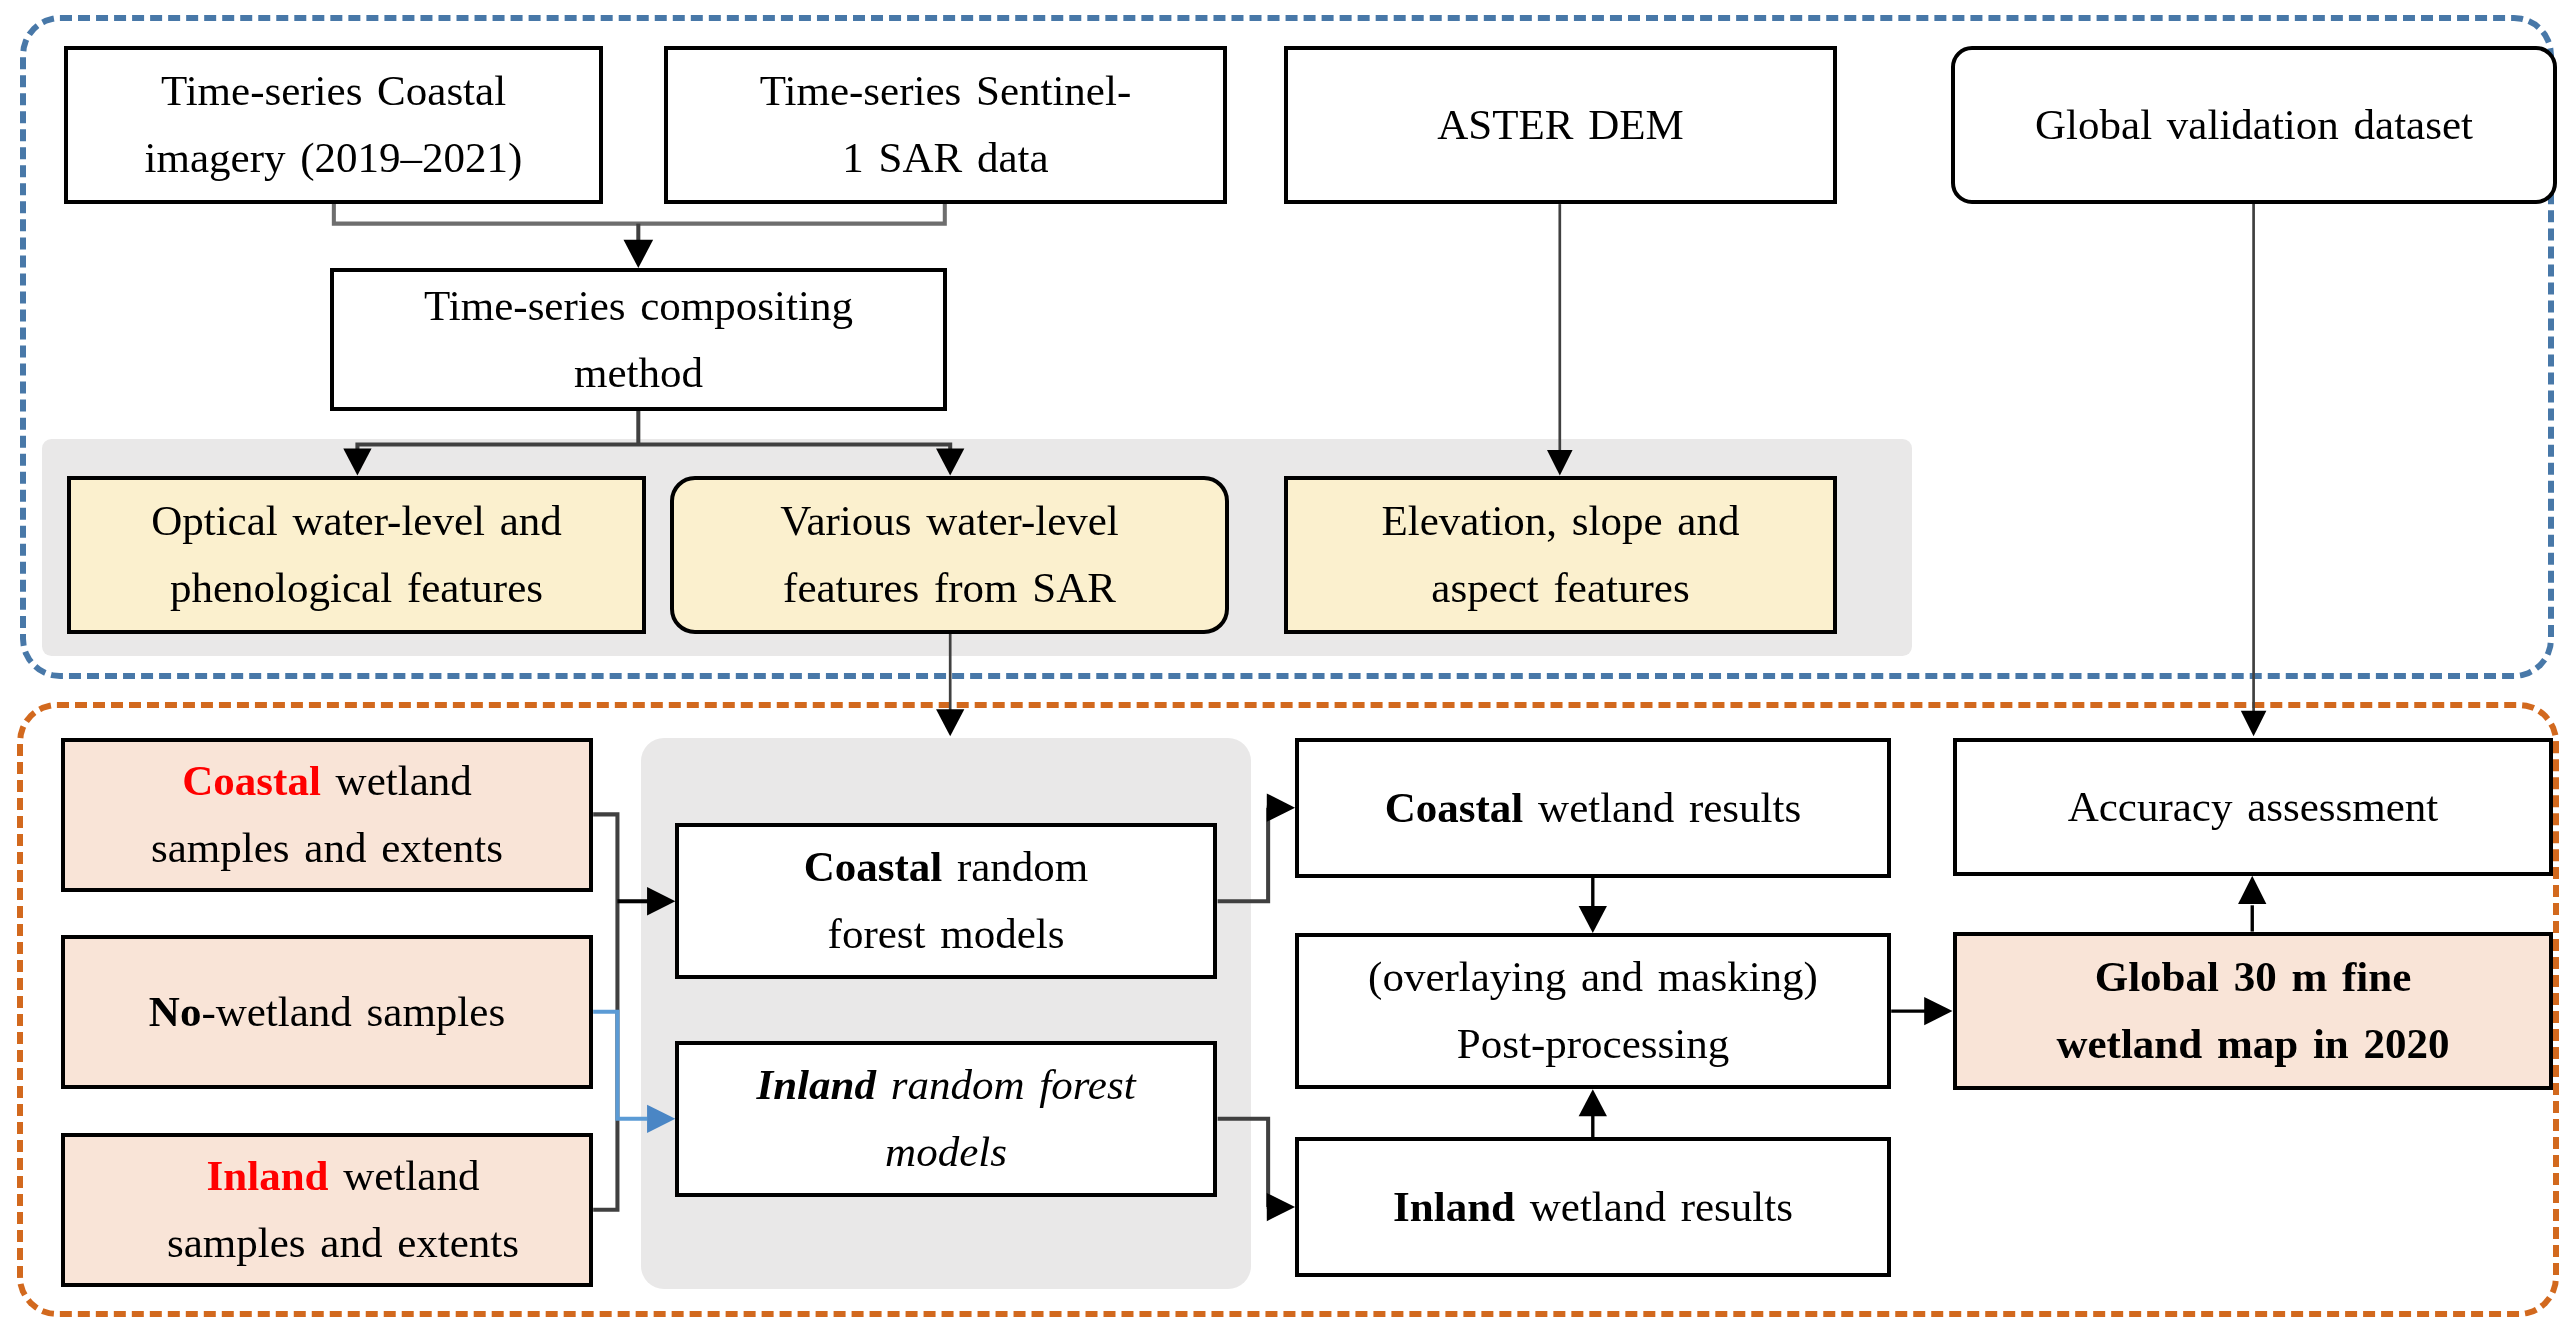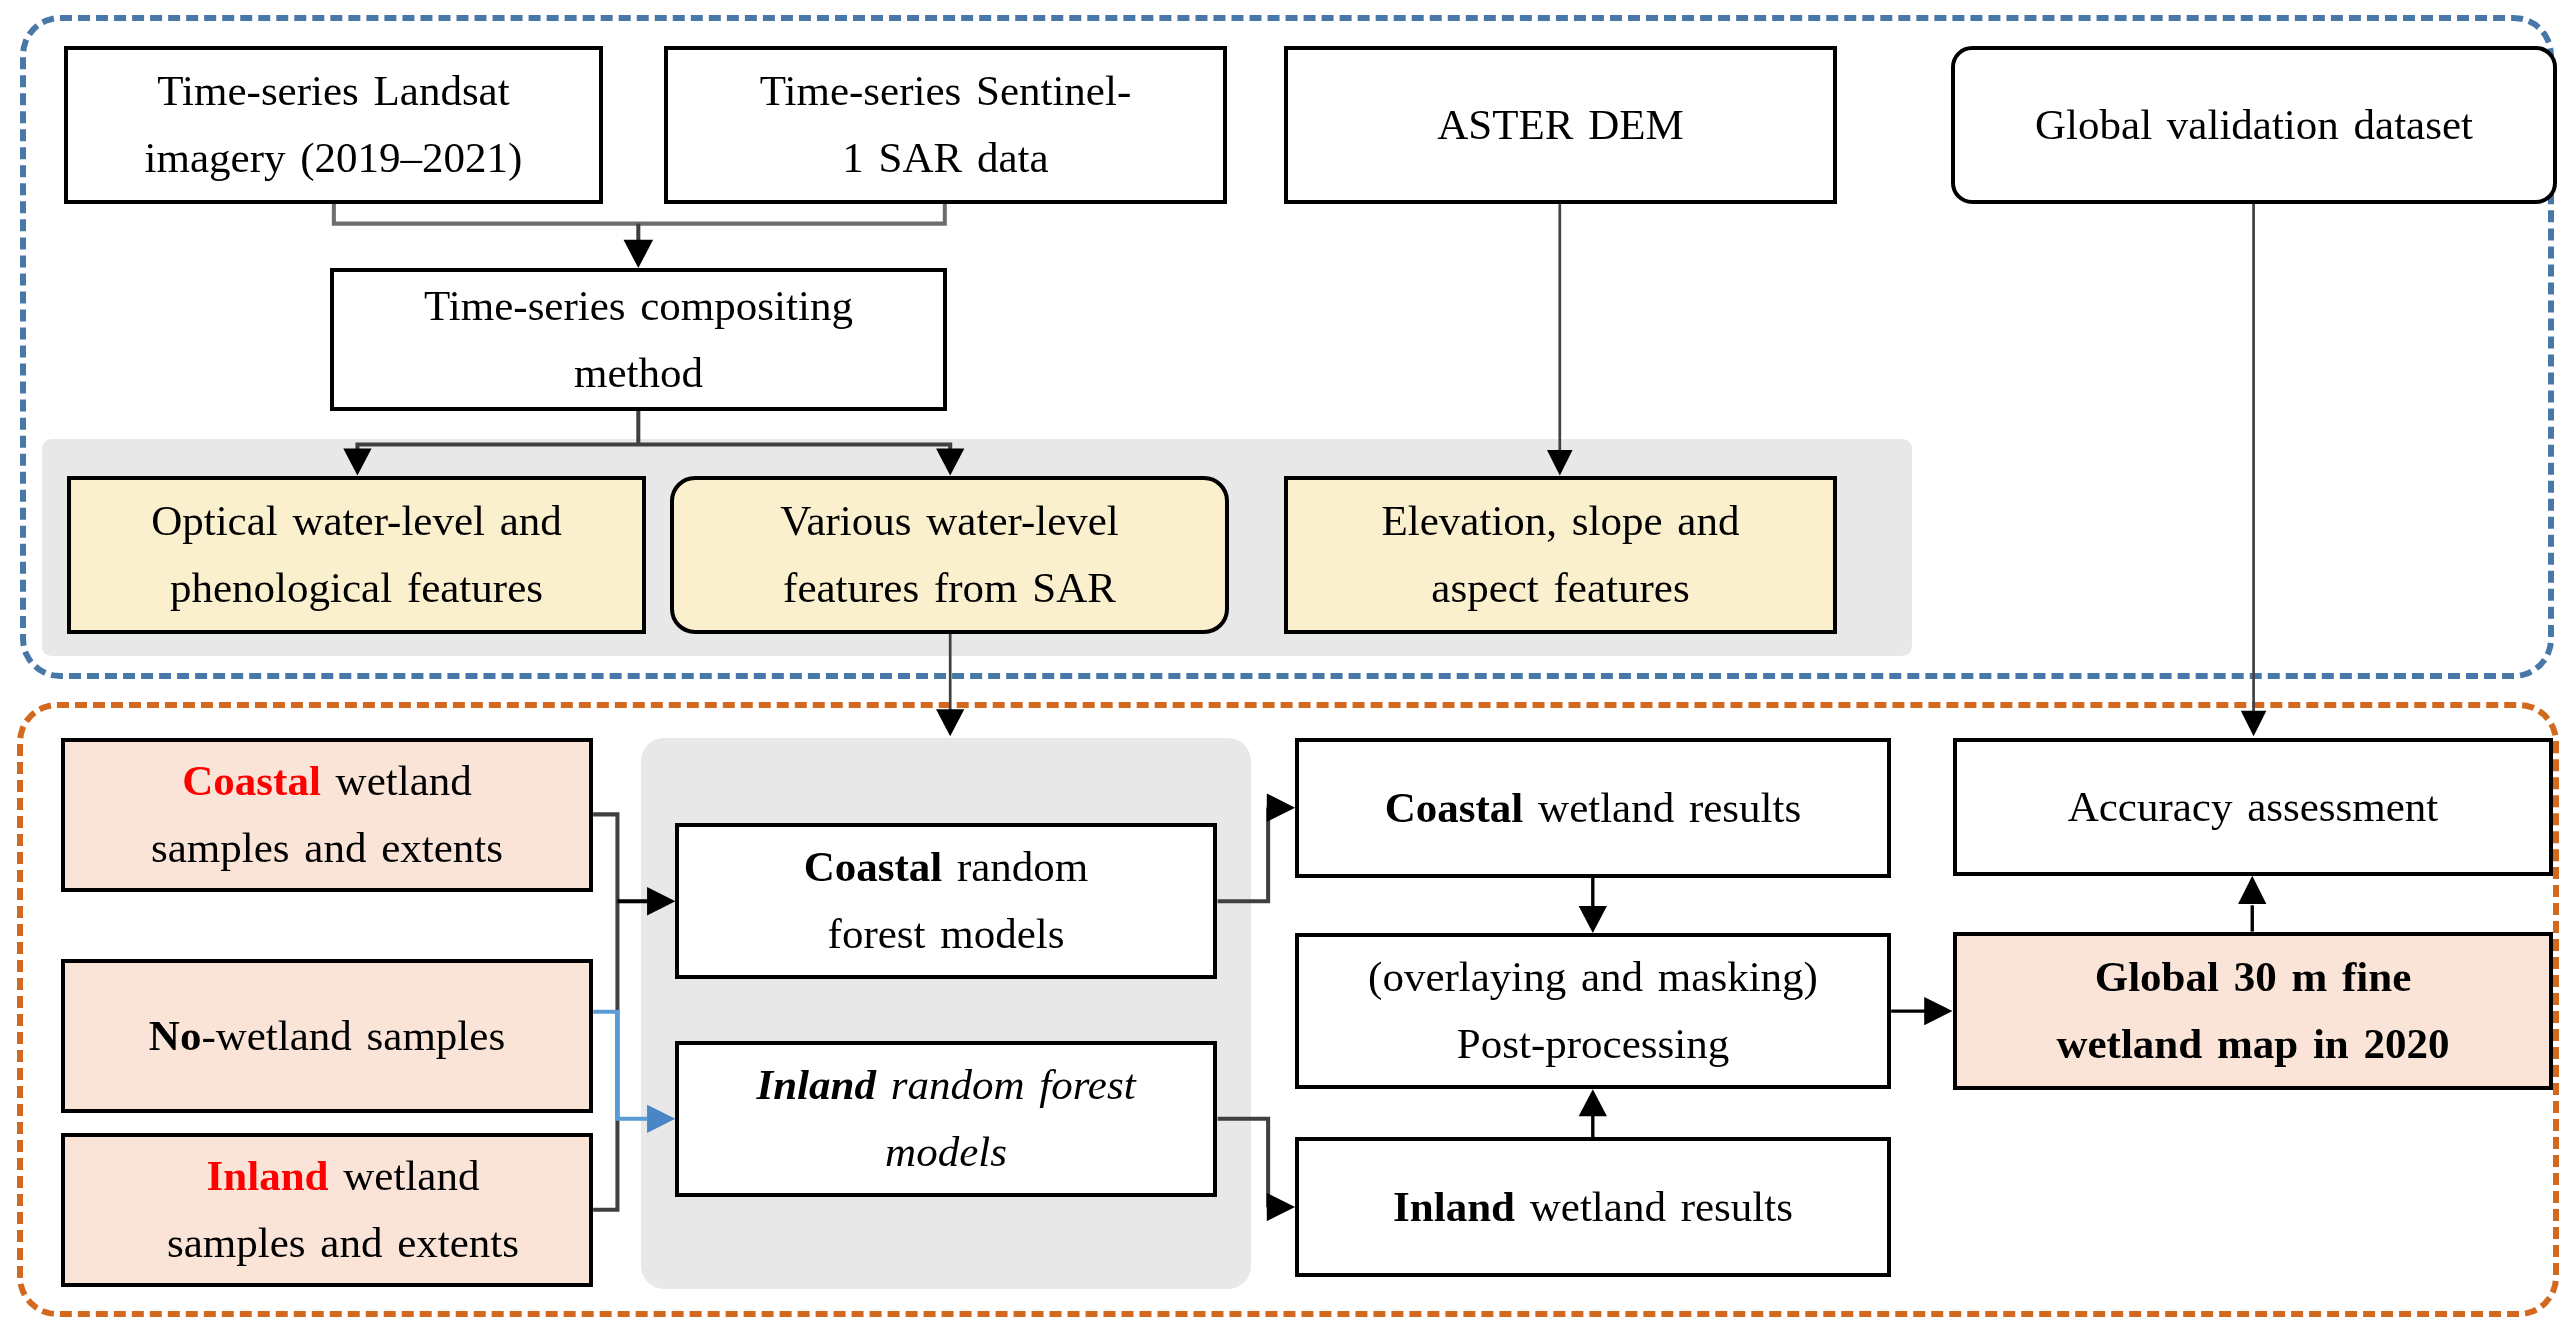--- a/index.html
+++ b/index.html
@@ -102,21 +102,21 @@
       <polygon points="2898,1501 2856,1480 2856,1522" fill="#000"></polygon>
     </g>
 
     <g>
       <line x1="3343" y1="1383" x2="3343" y2="1344" stroke="#000" stroke-width="5"></line>
       <polygon points="3343,1300 3322,1342 3364,1342" fill="#000"></polygon>
     </g>
   </svg>
 
   <div class="box" style="left:64px;top:46px;width:539px;height:158px;">
-    <div class="ln">Time-series Landsat</div>
+    <div class="ln">Time-series Coastal</div>
     <div class="ln">imagery (2019–2021)</div>
   </div>
 
   <div class="box" style="left:664px;top:46px;width:563px;height:158px;">
     <div class="ln">Time-series Sentinel-</div>
     <div class="ln">1 SAR data</div>
   </div>
 
   <div class="box" style="left:1284px;top:46px;width:553px;height:158px;">
     <div class="ln">ASTER DEM</div>
@@ -144,21 +144,21 @@
   <div class="box fill-yellow" style="left:1284px;top:476px;width:553px;height:158px;">
     <div class="ln">Elevation, slope and</div>
     <div class="ln">aspect features</div>
   </div>
 
   <div class="box fill-peach" style="left:61px;top:738px;width:532px;height:154px;">
     <div class="ln"><span class="red">Coastal</span><span> wetland</span></div>
     <div class="ln">samples and extents</div>
   </div>
 
-  <div class="box fill-peach" style="left:61px;top:935px;width:532px;height:154px;margin-top:24px;">
+  <div class="box fill-peach" style="left:61px;top:935px;width:532px;height:154px;">
     <div class="ln"><span class="bold">No</span><span>-wetland samples</span></div>
   </div>
 
   <div class="box fill-peach" style="left:61px;top:1133px;width:532px;height:154px;padding-left:32px;">
     <div class="ln"><span class="red">Inland</span><span> wetland</span></div>
     <div class="ln">samples and extents</div>
   </div>
 
   <div class="box" style="left:675px;top:823px;width:542px;height:156px;">
     <div class="ln"><span class="bold">Coastal</span><span> random</span></div>

